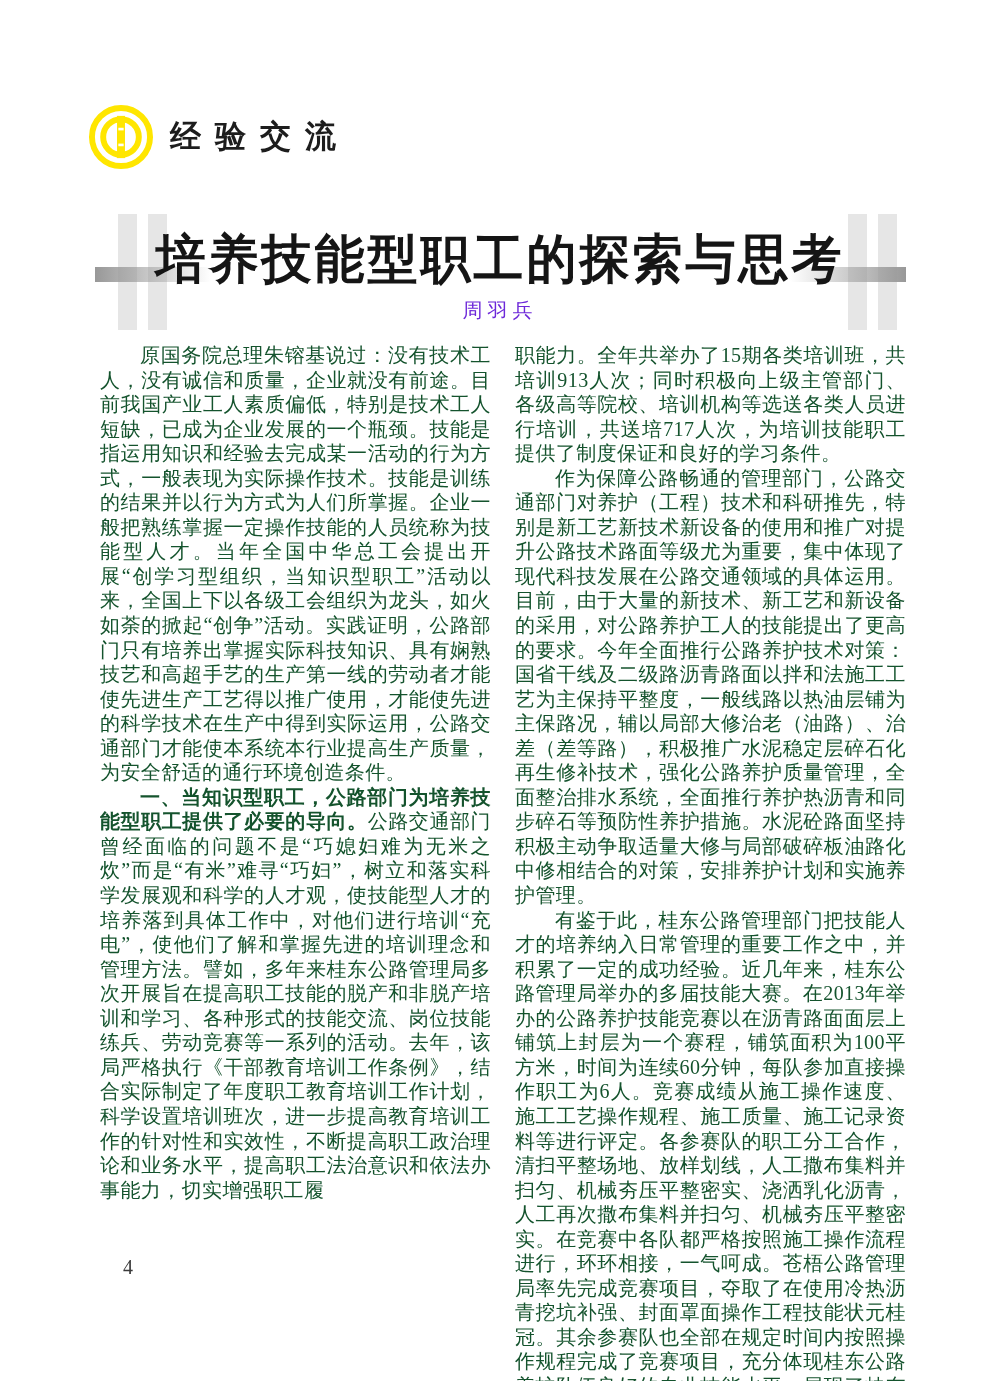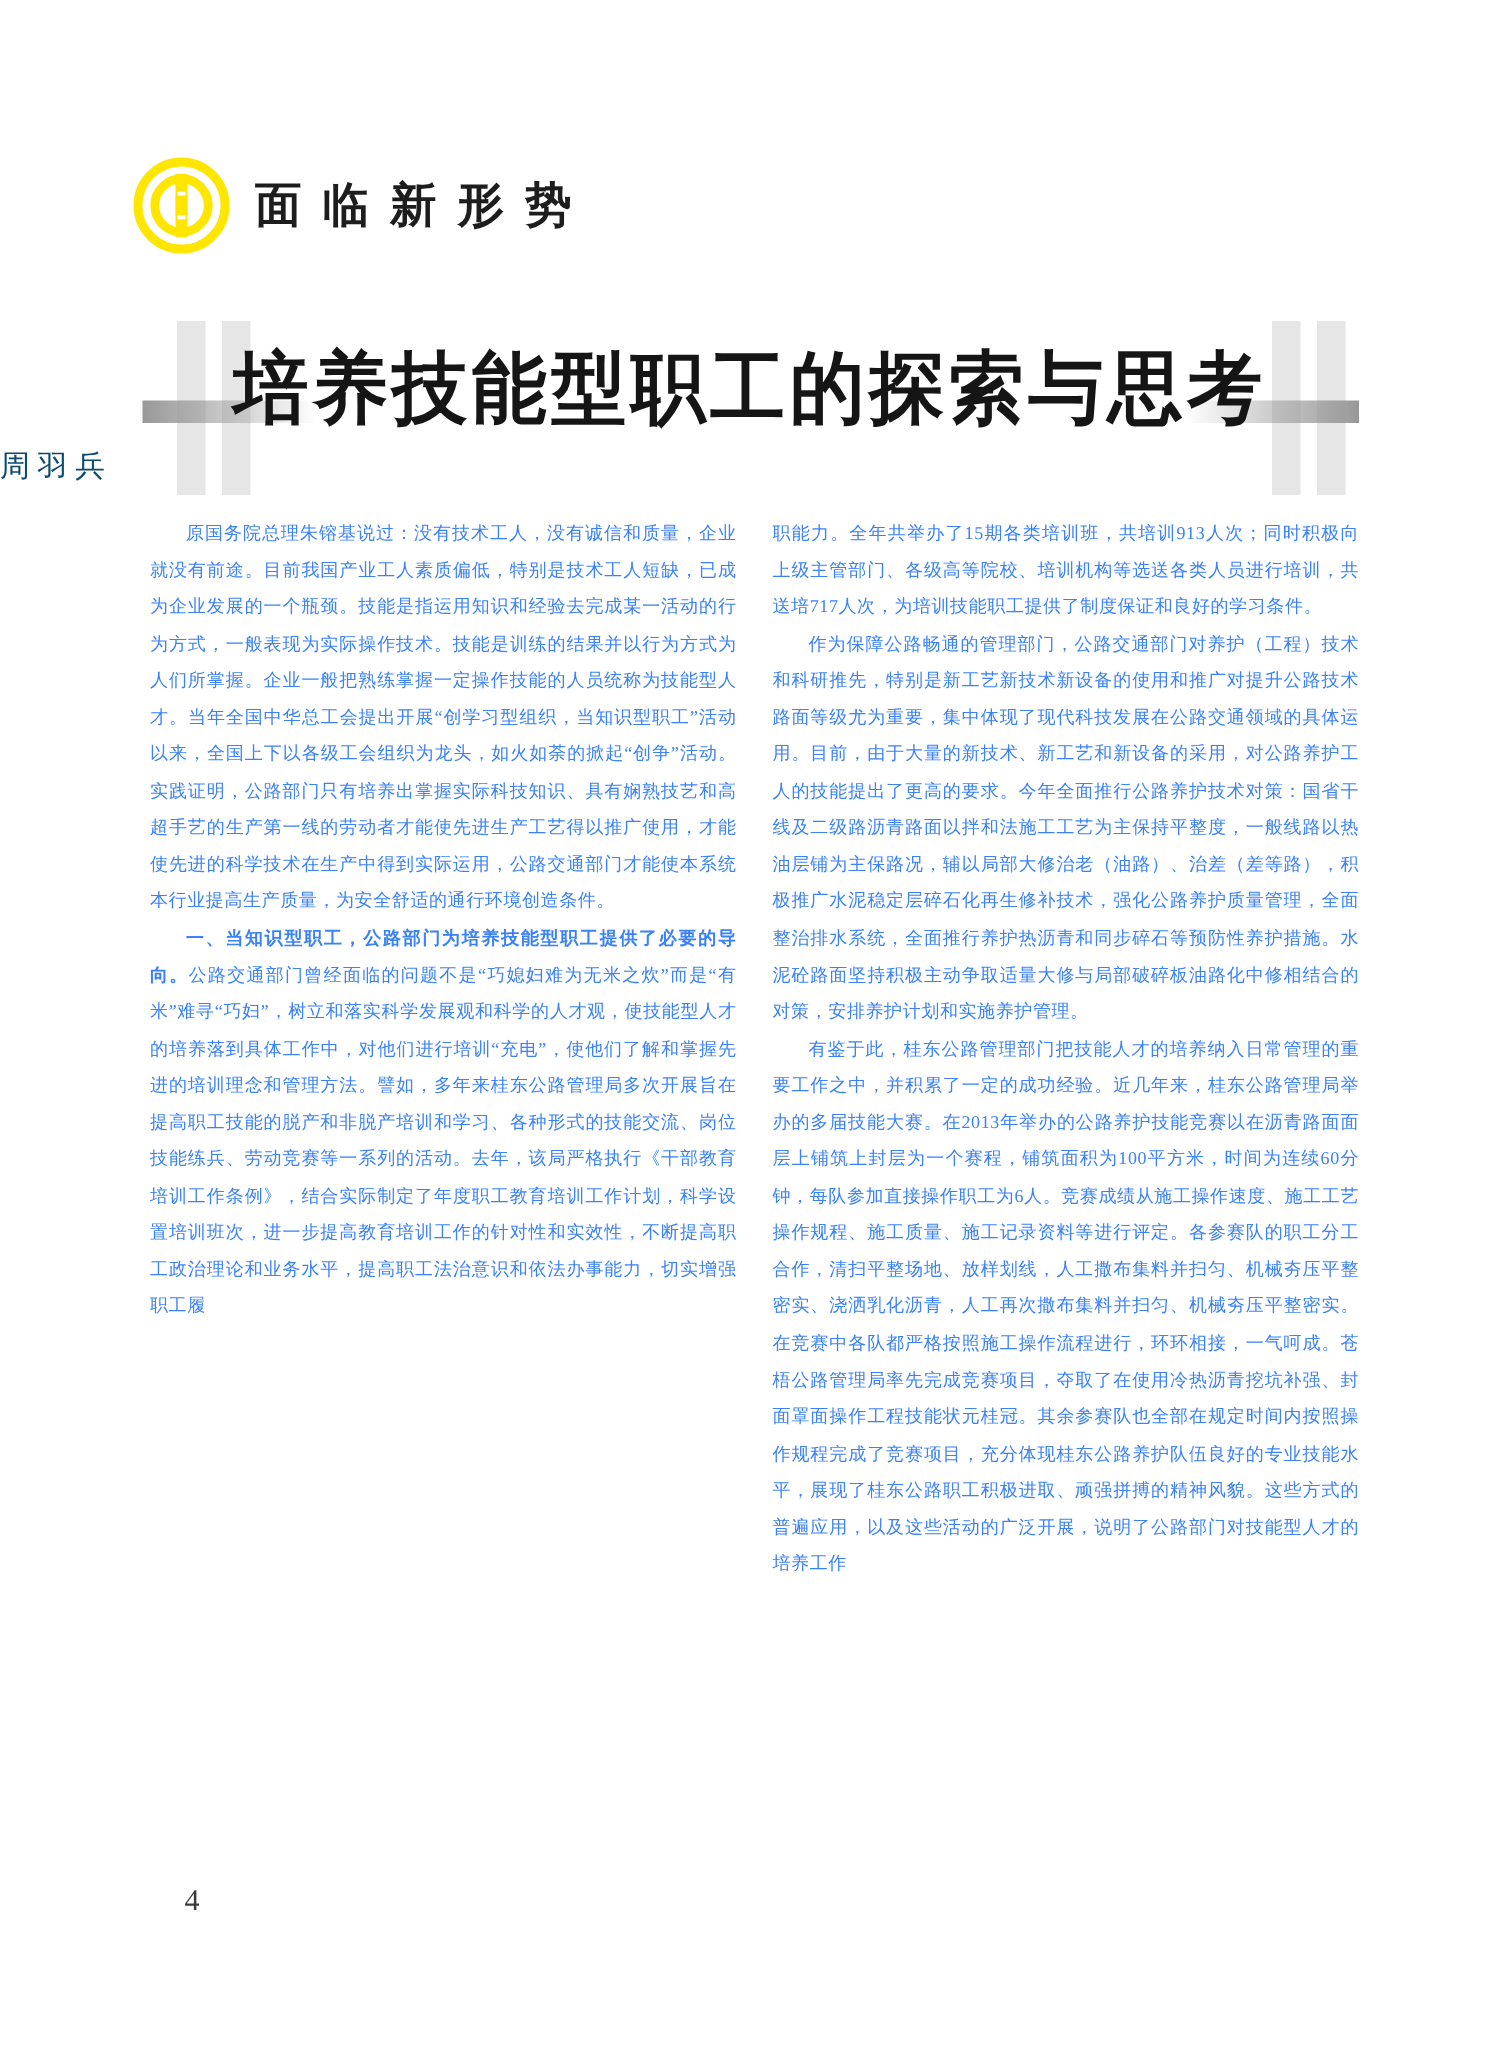--- a/index.html
+++ b/index.html
@@ -65,44 +65,44 @@
     font-size: 50px;
     letter-spacing: 3px;
     color: #151515;
     transform: scaleY(1.05);
   }
   .article-author {
     position: absolute;
     left: 0;
     width: 1000px;
     top: 297px;
-    text-align: left;
+    text-align: center;
     font-family: "Liberation Sans", "DejaVu Sans", sans-serif;
     font-size: 20px;
     letter-spacing: 5px;
-    color: #0c4a6e;
+    color: #6d28d9;
   }
 
   
   .columns {
     position: absolute;
     left: 100px;
     top: 343px;
     width: 806px;
     display: flex;
     gap: 24px;
   }
   .col { width: 391px; }
   .col p {
     margin: 0;
-    font-size: 12px;
+    font-size: 20px;
     line-height: 24.55px;
     letter-spacing: 0.4px;
     text-align: justify;
-    color: #3b82f6;
+    color: #14532d;
   }
   .col p.indent { text-indent: 2em; }
   .lead {
     font-family: "Liberation Sans", "DejaVu Sans", sans-serif;
     font-weight: 700;
   }
 
   .page-number {
     position: absolute;
     left: 123px;
@@ -119,21 +119,21 @@
   <div class="header">
     <span class="logo">
       <svg viewBox="0 0 100 100" width="66" height="66" aria-hidden="true">
         <circle cx="50" cy="50" r="44" fill="none" stroke="#ffe600" stroke-width="9"></circle>
         <circle cx="50" cy="50" r="27" fill="none" stroke="#ffe600" stroke-width="9"></circle>
         <rect x="44" y="18" width="12" height="64" fill="#ffe600"></rect>
         <rect x="46" y="36" width="8" height="28" fill="#ffffff"></rect>
         <rect x="44" y="40" width="12" height="20" fill="#ffe600"></rect>
       </svg>
     </span>
-    <span class="section-label">面临新形势</span>
+    <span class="section-label">经验交流</span>
   </div>
 
   <div class="deco-v l1"></div>
   <div class="deco-v l2"></div>
   <div class="deco-h left"></div>
   <div class="deco-v r1"></div>
   <div class="deco-v r2"></div>
   <div class="deco-h right"></div>
 
   <div class="article-title">培养技能型职工的探索与思考</div>

